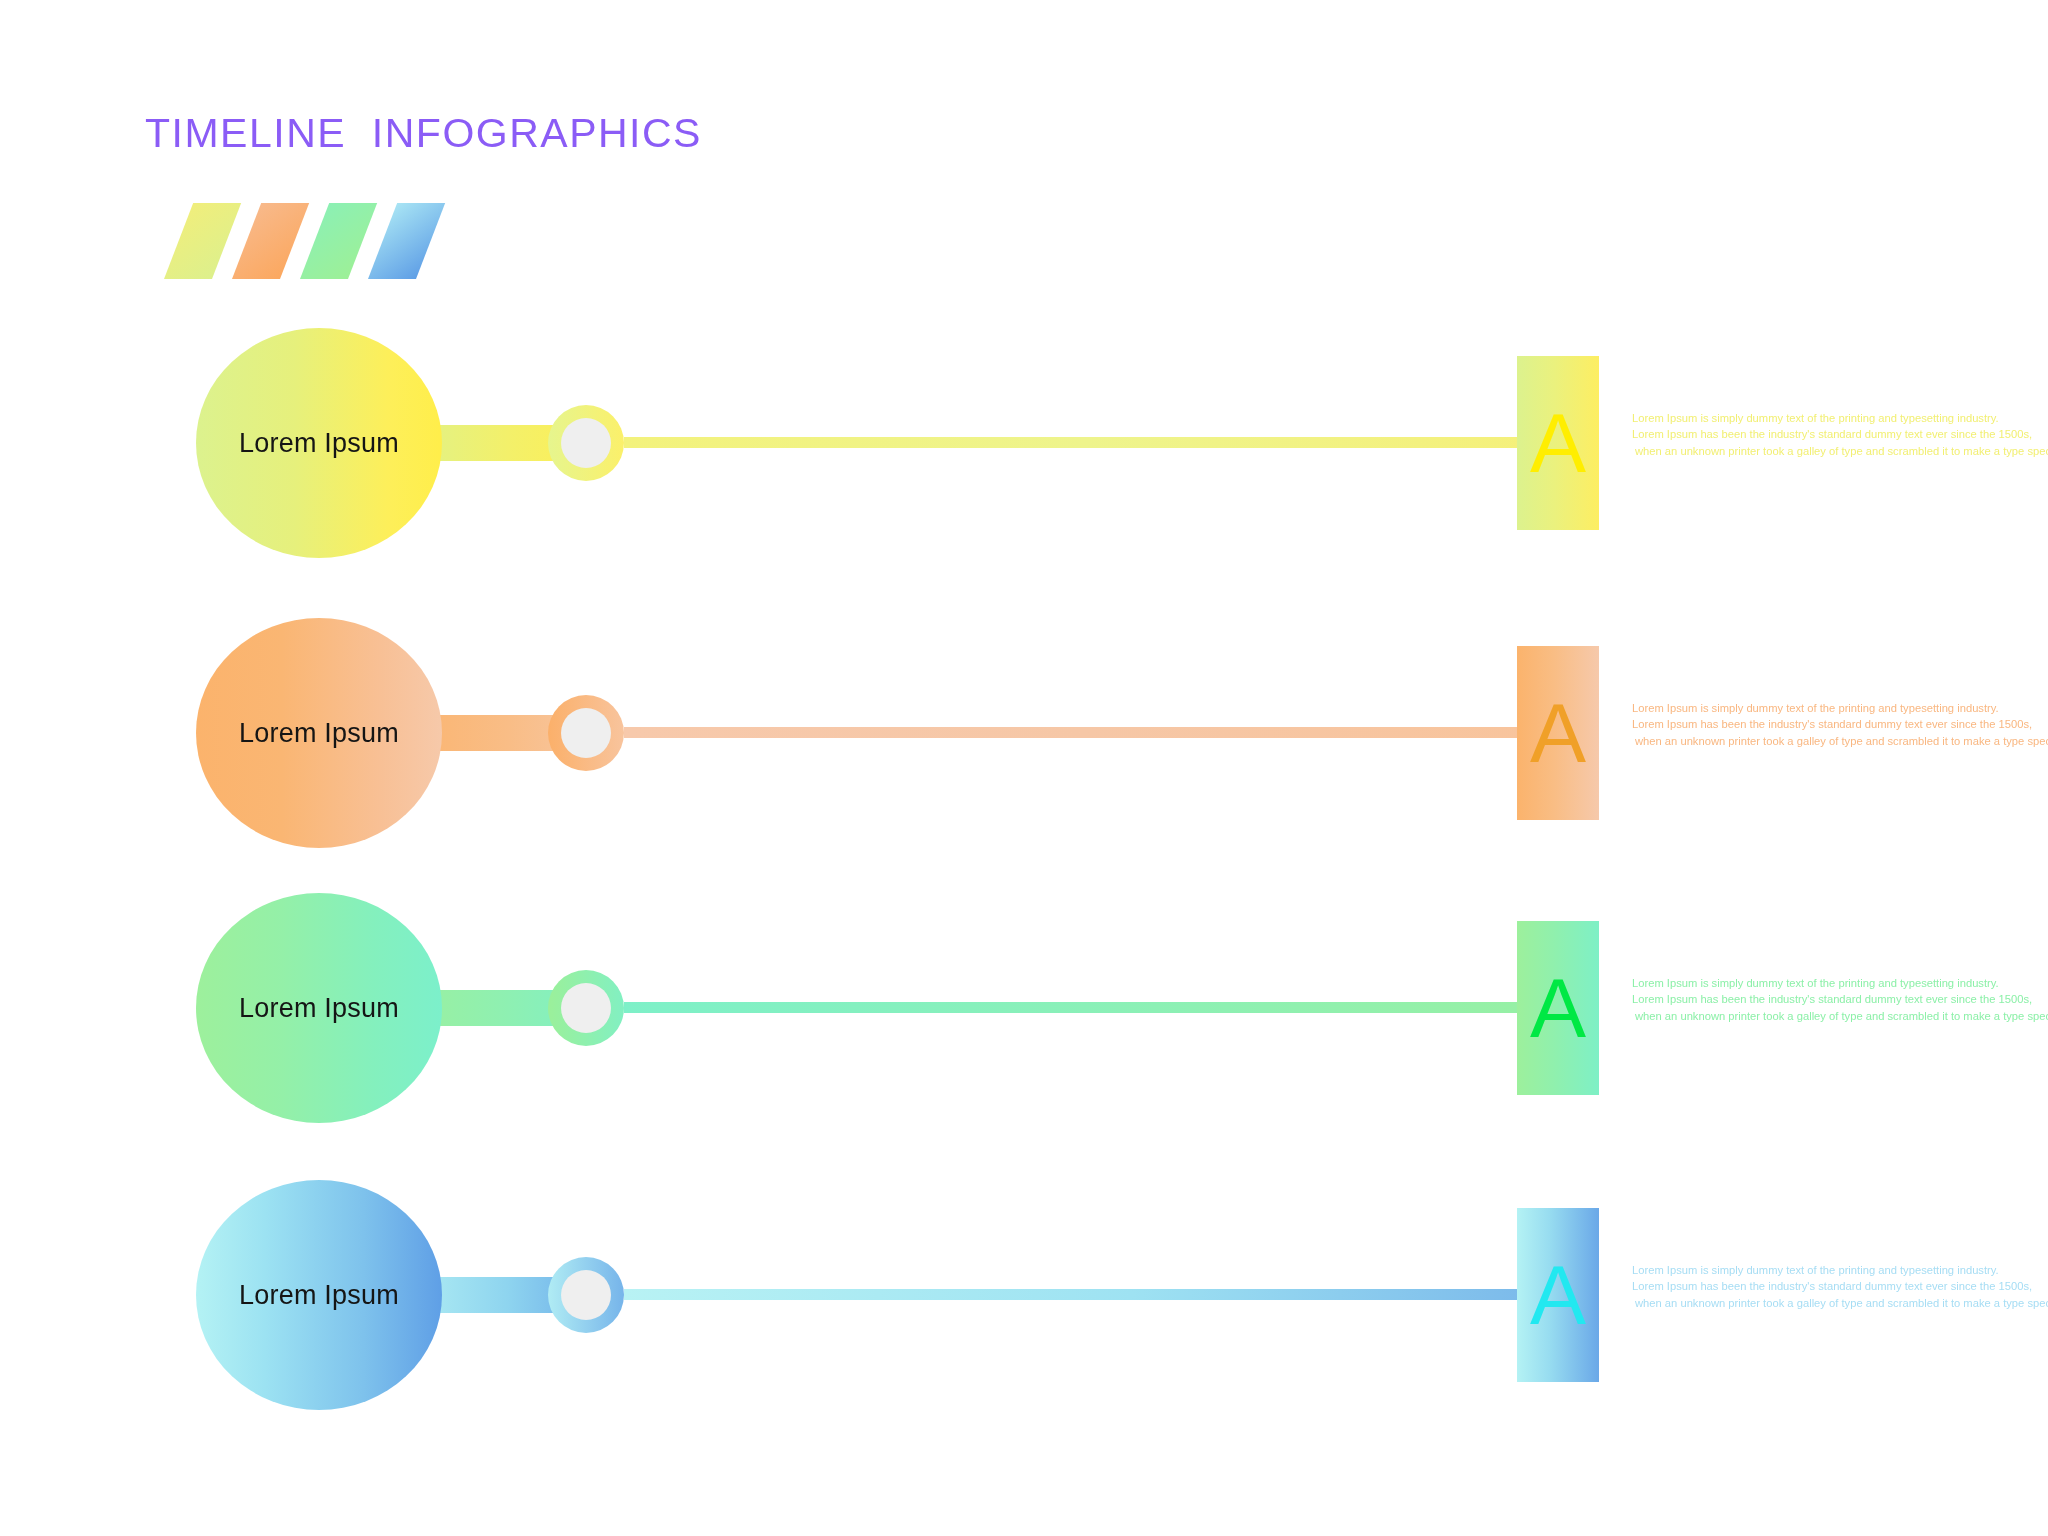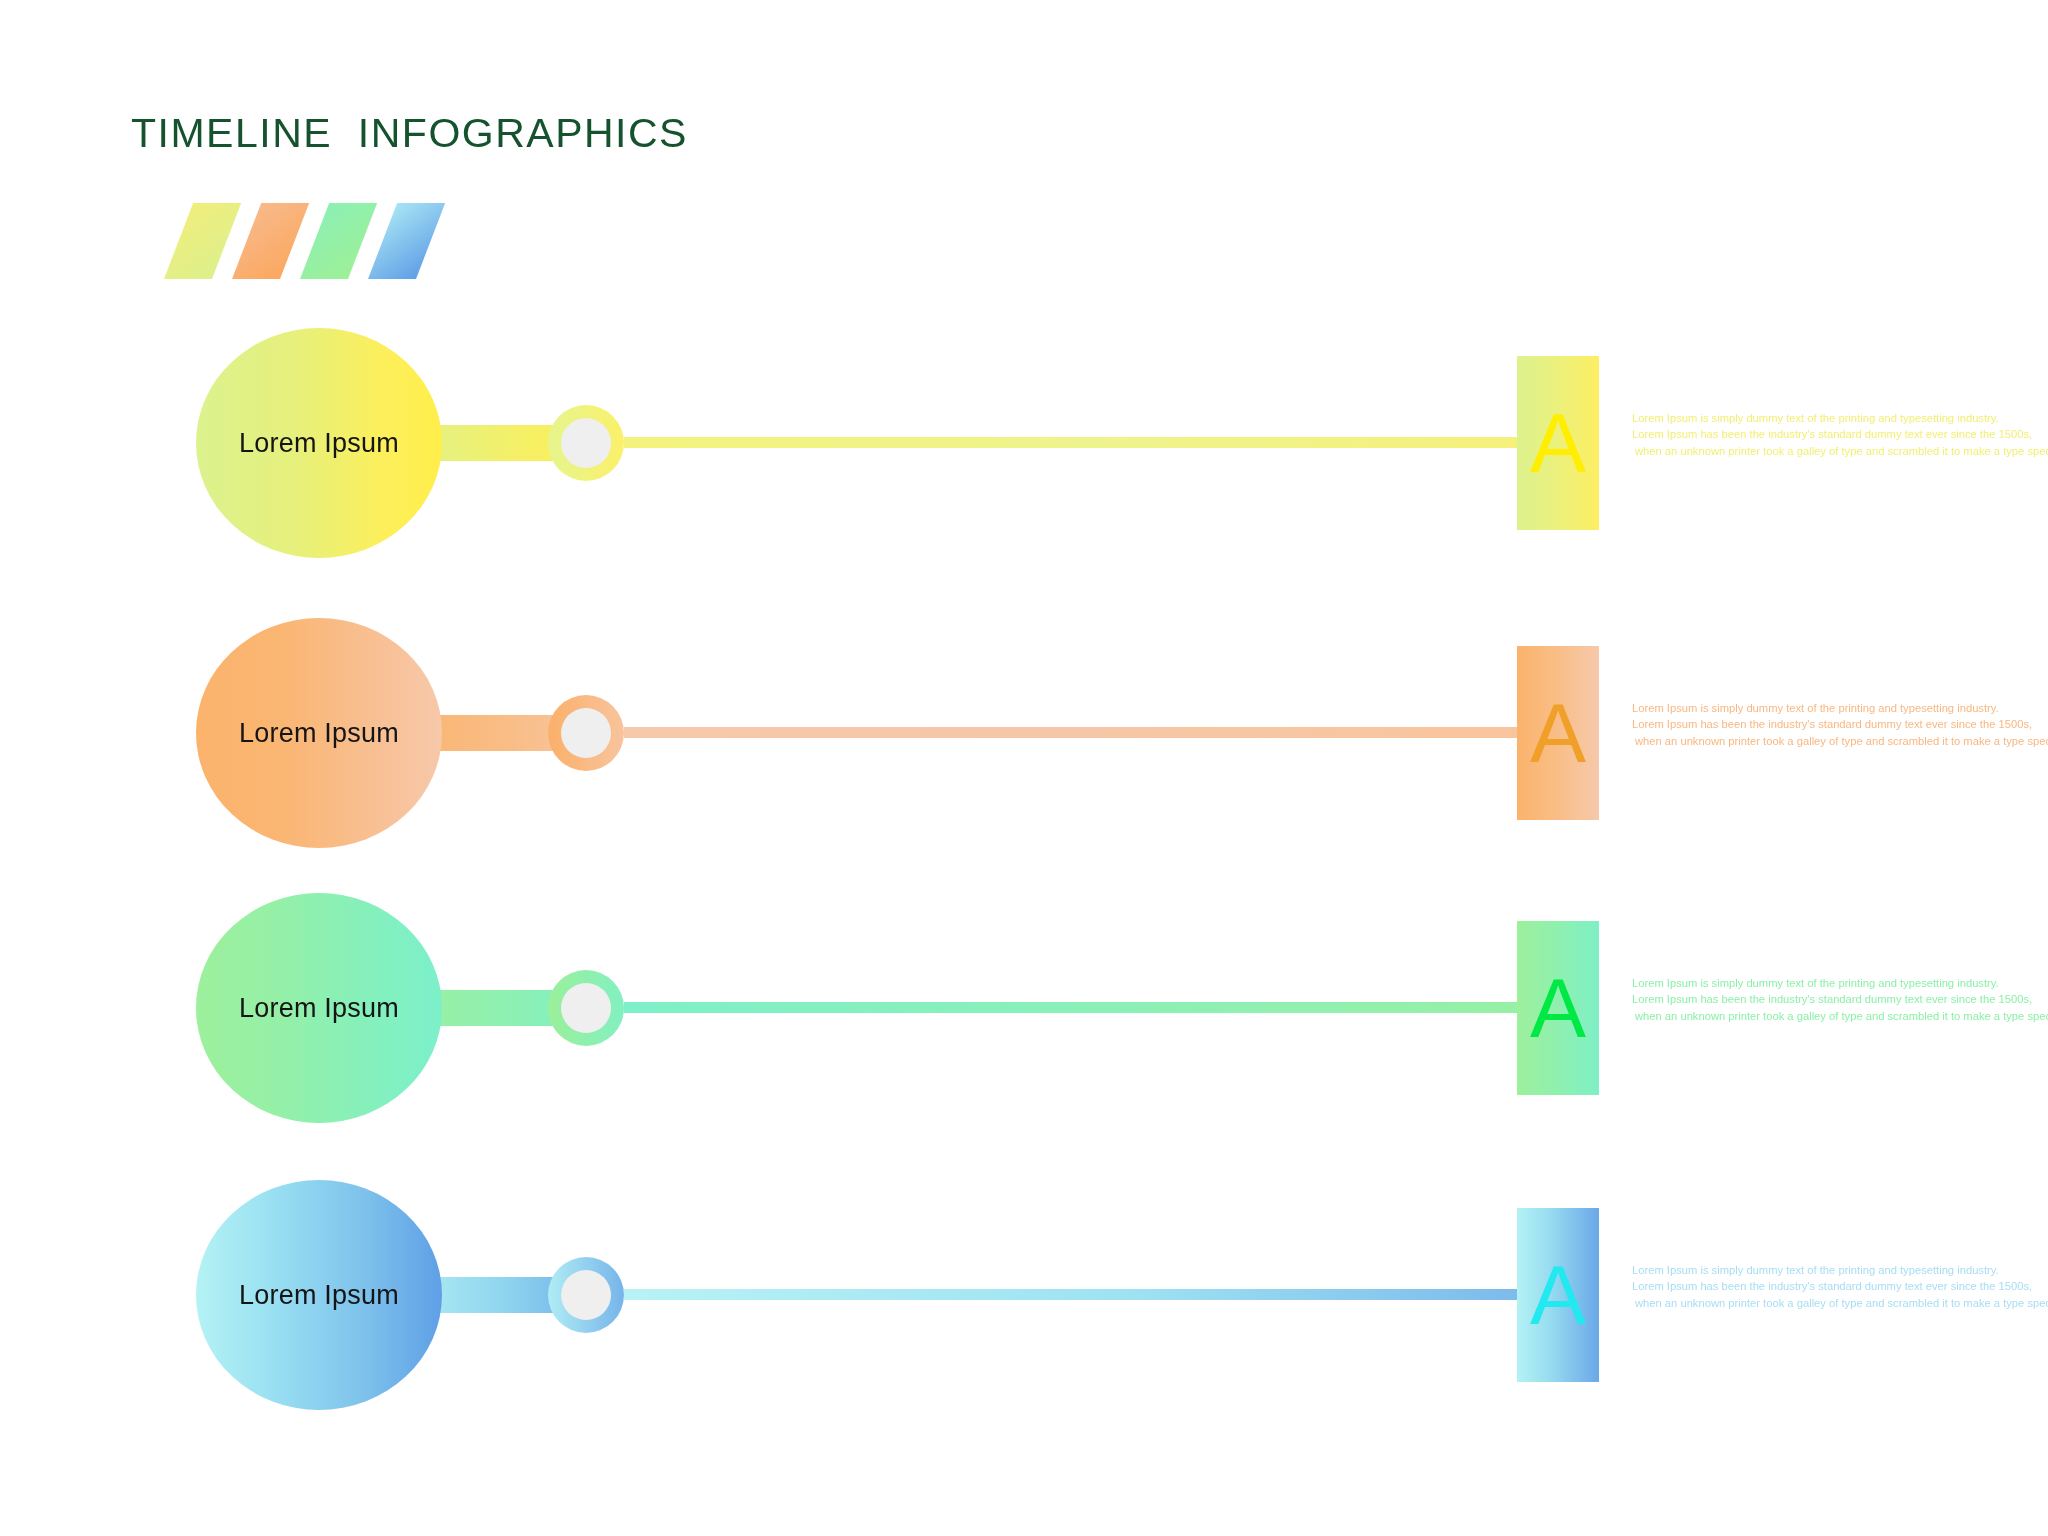--- a/index.html
+++ b/index.html
@@ -15,25 +15,25 @@
     position: relative;
     width: 2048px;
     height: 1536px;
     background: #ffffff;
     overflow: hidden;
   }
 
   
   #page-title {
     position: absolute;
-    left: 131px;
+    left: 145px;
     top: 113px;
     font-size: 41px;
     font-weight: 400;
-    color: #14532d;
+    color: #8b5cf6;
     letter-spacing: 1.5px;
     white-space: pre;
     line-height: 1.0;
   }
 
   
   #stripes {
     position: absolute;
     left: 150px;
     top: 203px;

